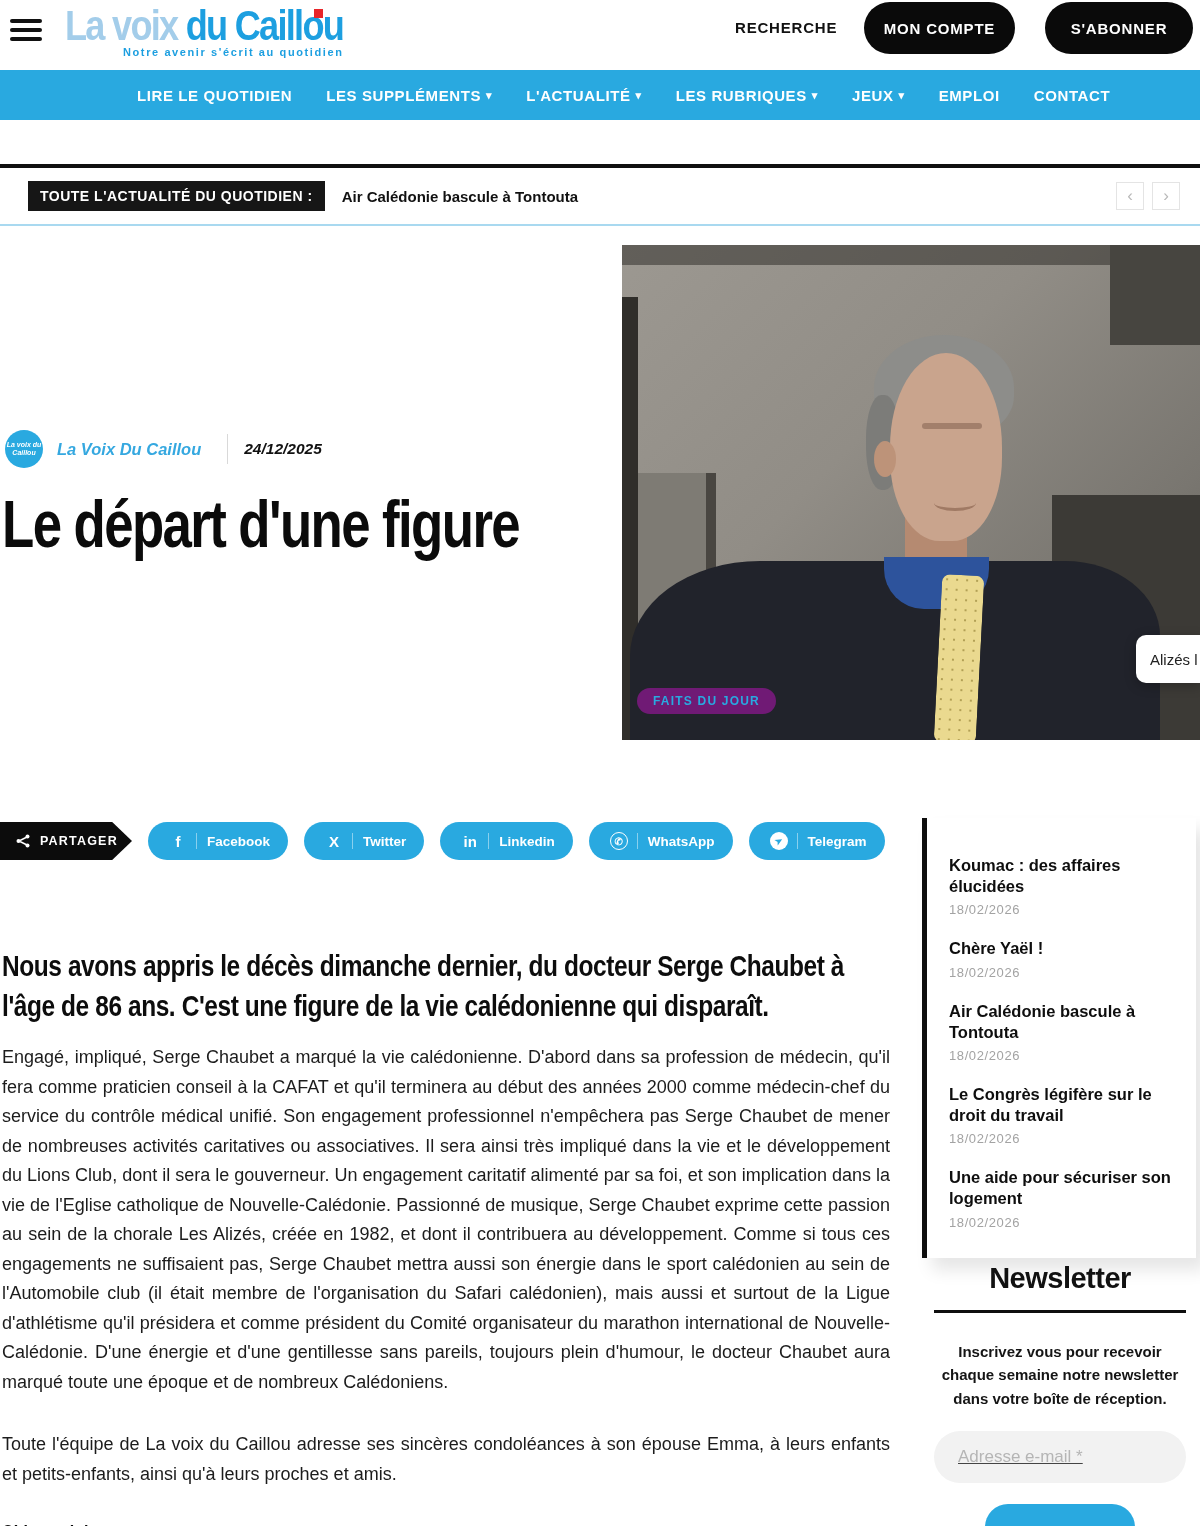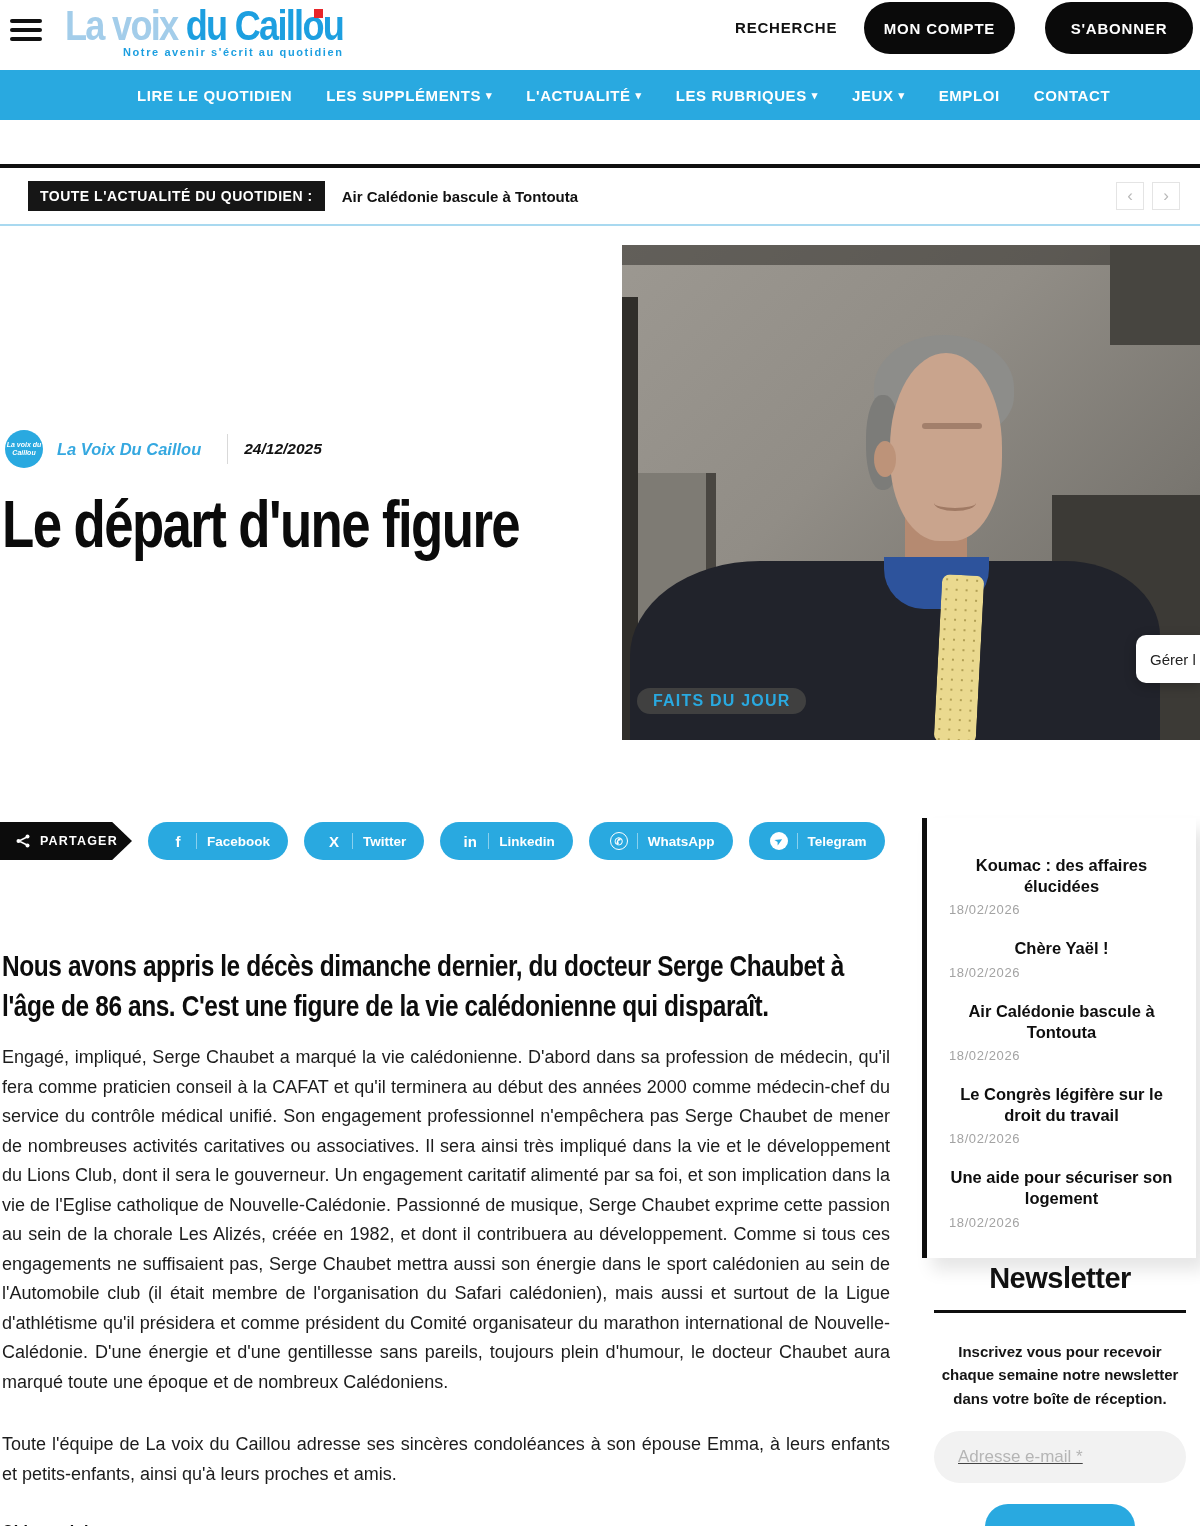--- a/index.html
+++ b/index.html
@@ -54,22 +54,22 @@
   .ph-tie { position:absolute; left:316px; top:330px; width:42px; height:168px; background:#ead98f;
             background-image:radial-gradient(#b2a055 1px, transparent 1.5px); background-size:10px 10px;
             border-radius:8px; transform:rotate(3deg); }
   .ph-hair { position:absolute; left:252px; top:90px; width:140px; height:105px; background:#8d8d8a; border-radius:50% 50% 42% 42%; }
   .ph-hair-side { position:absolute; left:244px; top:150px; width:34px; height:95px; background:#7c7c79; border-radius:45%; }
   .ph-face { position:absolute; left:268px; top:108px; width:112px; height:188px; background:#c9a48d;
              border-radius:52% 52% 46% 46%; }
   .ph-ear { position:absolute; left:252px; top:196px; width:22px; height:36px; background:#bd9379; border-radius:50%; }
   .ph-brow { position:absolute; left:300px; top:178px; width:60px; height:6px; background:rgba(90,60,45,.35); border-radius:3px; }
   .ph-smile { position:absolute; left:312px; top:250px; width:42px; height:16px; border-bottom:3px solid rgba(120,80,60,.5); border-radius:50%; }
-  .photo-tag { position:absolute; left:637px; top:688px; height:26px; padding:0 16px; background:#404040; border-radius:14px;
-               display:flex; align-items:center; color:#29a9e0; font-size:16px; font-weight:800; letter-spacing:1.2px; cursor:pointer; }
+  .photo-tag { position:absolute; left:637px; top:688px; height:26px; padding:0 16px; background:#701a75; border-radius:14px;
+               display:flex; align-items:center; color:#29a9e0; font-size:12px; font-weight:800; letter-spacing:1.2px; cursor:pointer; }
   .consent-tip { position:absolute; right:0; top:635px; width:64px; height:48px; background:#fff; border-radius:10px 0 0 10px;
                  box-shadow:0 3px 12px rgba(0,0,0,.25); display:flex; align-items:center; padding-left:14px;
                  font-size:15px; color:#222; white-space:nowrap; overflow:hidden; cursor:pointer; }
 
   
   .byline { position:absolute; left:5px; top:430px; display:flex; align-items:center; }
   .avatar { width:38px; height:38px; border-radius:50%; background:#29a9e0; color:#fff; display:flex; align-items:center;
             justify-content:center; text-align:center; font-size:7px; font-weight:800; font-style:italic; line-height:1.15; cursor:pointer; }
   .author-name { margin-left:14px; color:#35a8e0; font-size:16.5px; font-weight:700; font-style:italic; cursor:pointer; }
   .byline-sep { margin:0 16px 0 26px; width:1px; height:30px; background:#d9d9d9; }
@@ -97,21 +97,21 @@
   .article-body { position:absolute; left:2px; top:1043px; width:888px; font-size:18px; line-height:29.5px;
                   text-align:justify; color:#1c1c1c; }
   .article-body p + p { margin-top:33px; }
   .credit { margin-top:28px; font-weight:700; font-size:16px; color:#0a0a0a; }
 
   
   .feed-card { position:absolute; left:922px; top:818px; width:274px; background:#fff; border-left:5px solid #0e0e0e;
                box-shadow:10px 12px 16px rgba(0,0,0,.10); padding:16px 22px 28px 22px; }
   .feed-title { font-size:30px; font-weight:800; letter-spacing:-.5px; color:#0b0b0b; }
   .feed-item { margin-top:21px; }
-  .feed-item-title { font-size:16.5px; font-weight:700; line-height:1.25; color:#0e0e0e; cursor:pointer;text-align:center; }
+  .feed-item-title { font-size:16.5px; font-weight:700; line-height:1.25; color:#0e0e0e; cursor:pointer; }
   .feed-item-date { margin-top:6px; font-size:13px; letter-spacing:.6px; color:#a3a3a3; }
 
   
   .newsletter { position:absolute; left:934px; top:1262px; width:252px; text-align:center; }
   .nl-title { font-size:29px; font-weight:800; letter-spacing:-.5px; }
   .nl-divider { margin-top:15px; border-top:3px solid #0e0e0e; }
   .nl-desc { margin-top:27px; font-size:15px; font-weight:700; line-height:1.55; color:#151515; }
   .nl-input { margin-top:21px; width:100%; height:52px; border:none; border-radius:26px; background:#f2f2f2;
               padding:0 24px; font-size:17px; color:#444; font-family:"Liberation Sans",sans-serif;text-decoration:underline; }
   .nl-input::placeholder { color:#b5b5b5; }
@@ -185,21 +185,21 @@
   <div class="ph-shirt"></div>
   <div class="ph-tie"></div>
   <div class="ph-hair"></div>
   <div class="ph-hair-side"></div>
   <div class="ph-face"></div>
   <div class="ph-ear"></div>
   <div class="ph-brow"></div>
   <div class="ph-smile"></div>
 </div>
 <div class="photo-tag">FAITS DU JOUR</div>
-<div class="consent-tip">Gérer l</div>
+<div class="consent-tip">Alizés l</div>
 
 <div class="byline">
   <div class="avatar">La voix du Caillou</div>
   <div class="author-name">La Voix Du Caillou</div>
   <div class="byline-sep"></div>
   <div class="article-date">24/12/2025</div>
 </div>
 <h1 class="article-title">Le départ d'une figure</h1>
 
 <div class="share-row">

